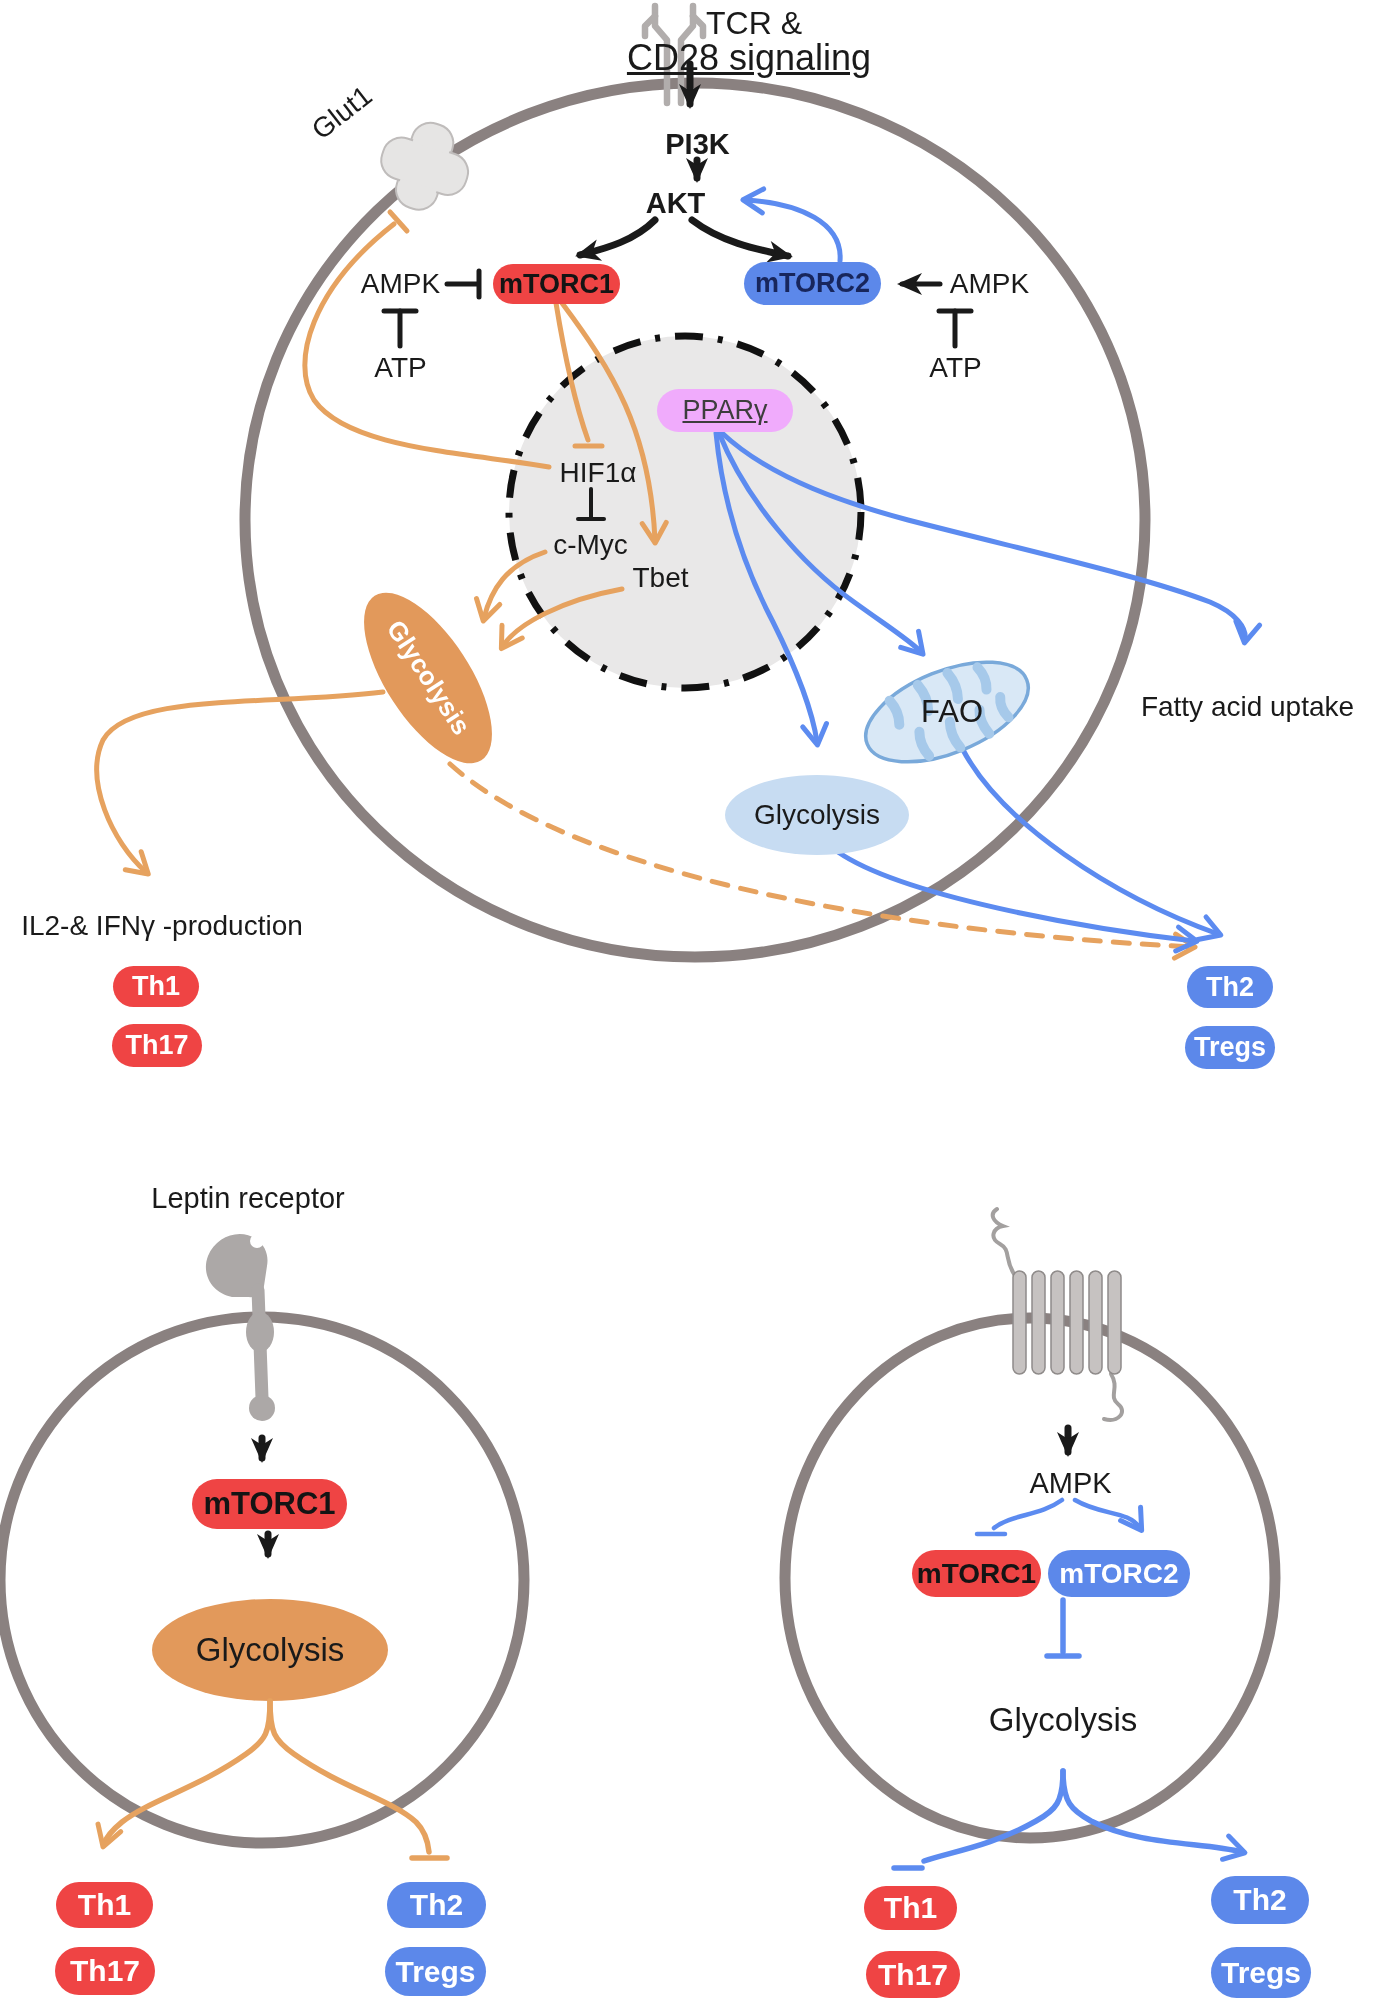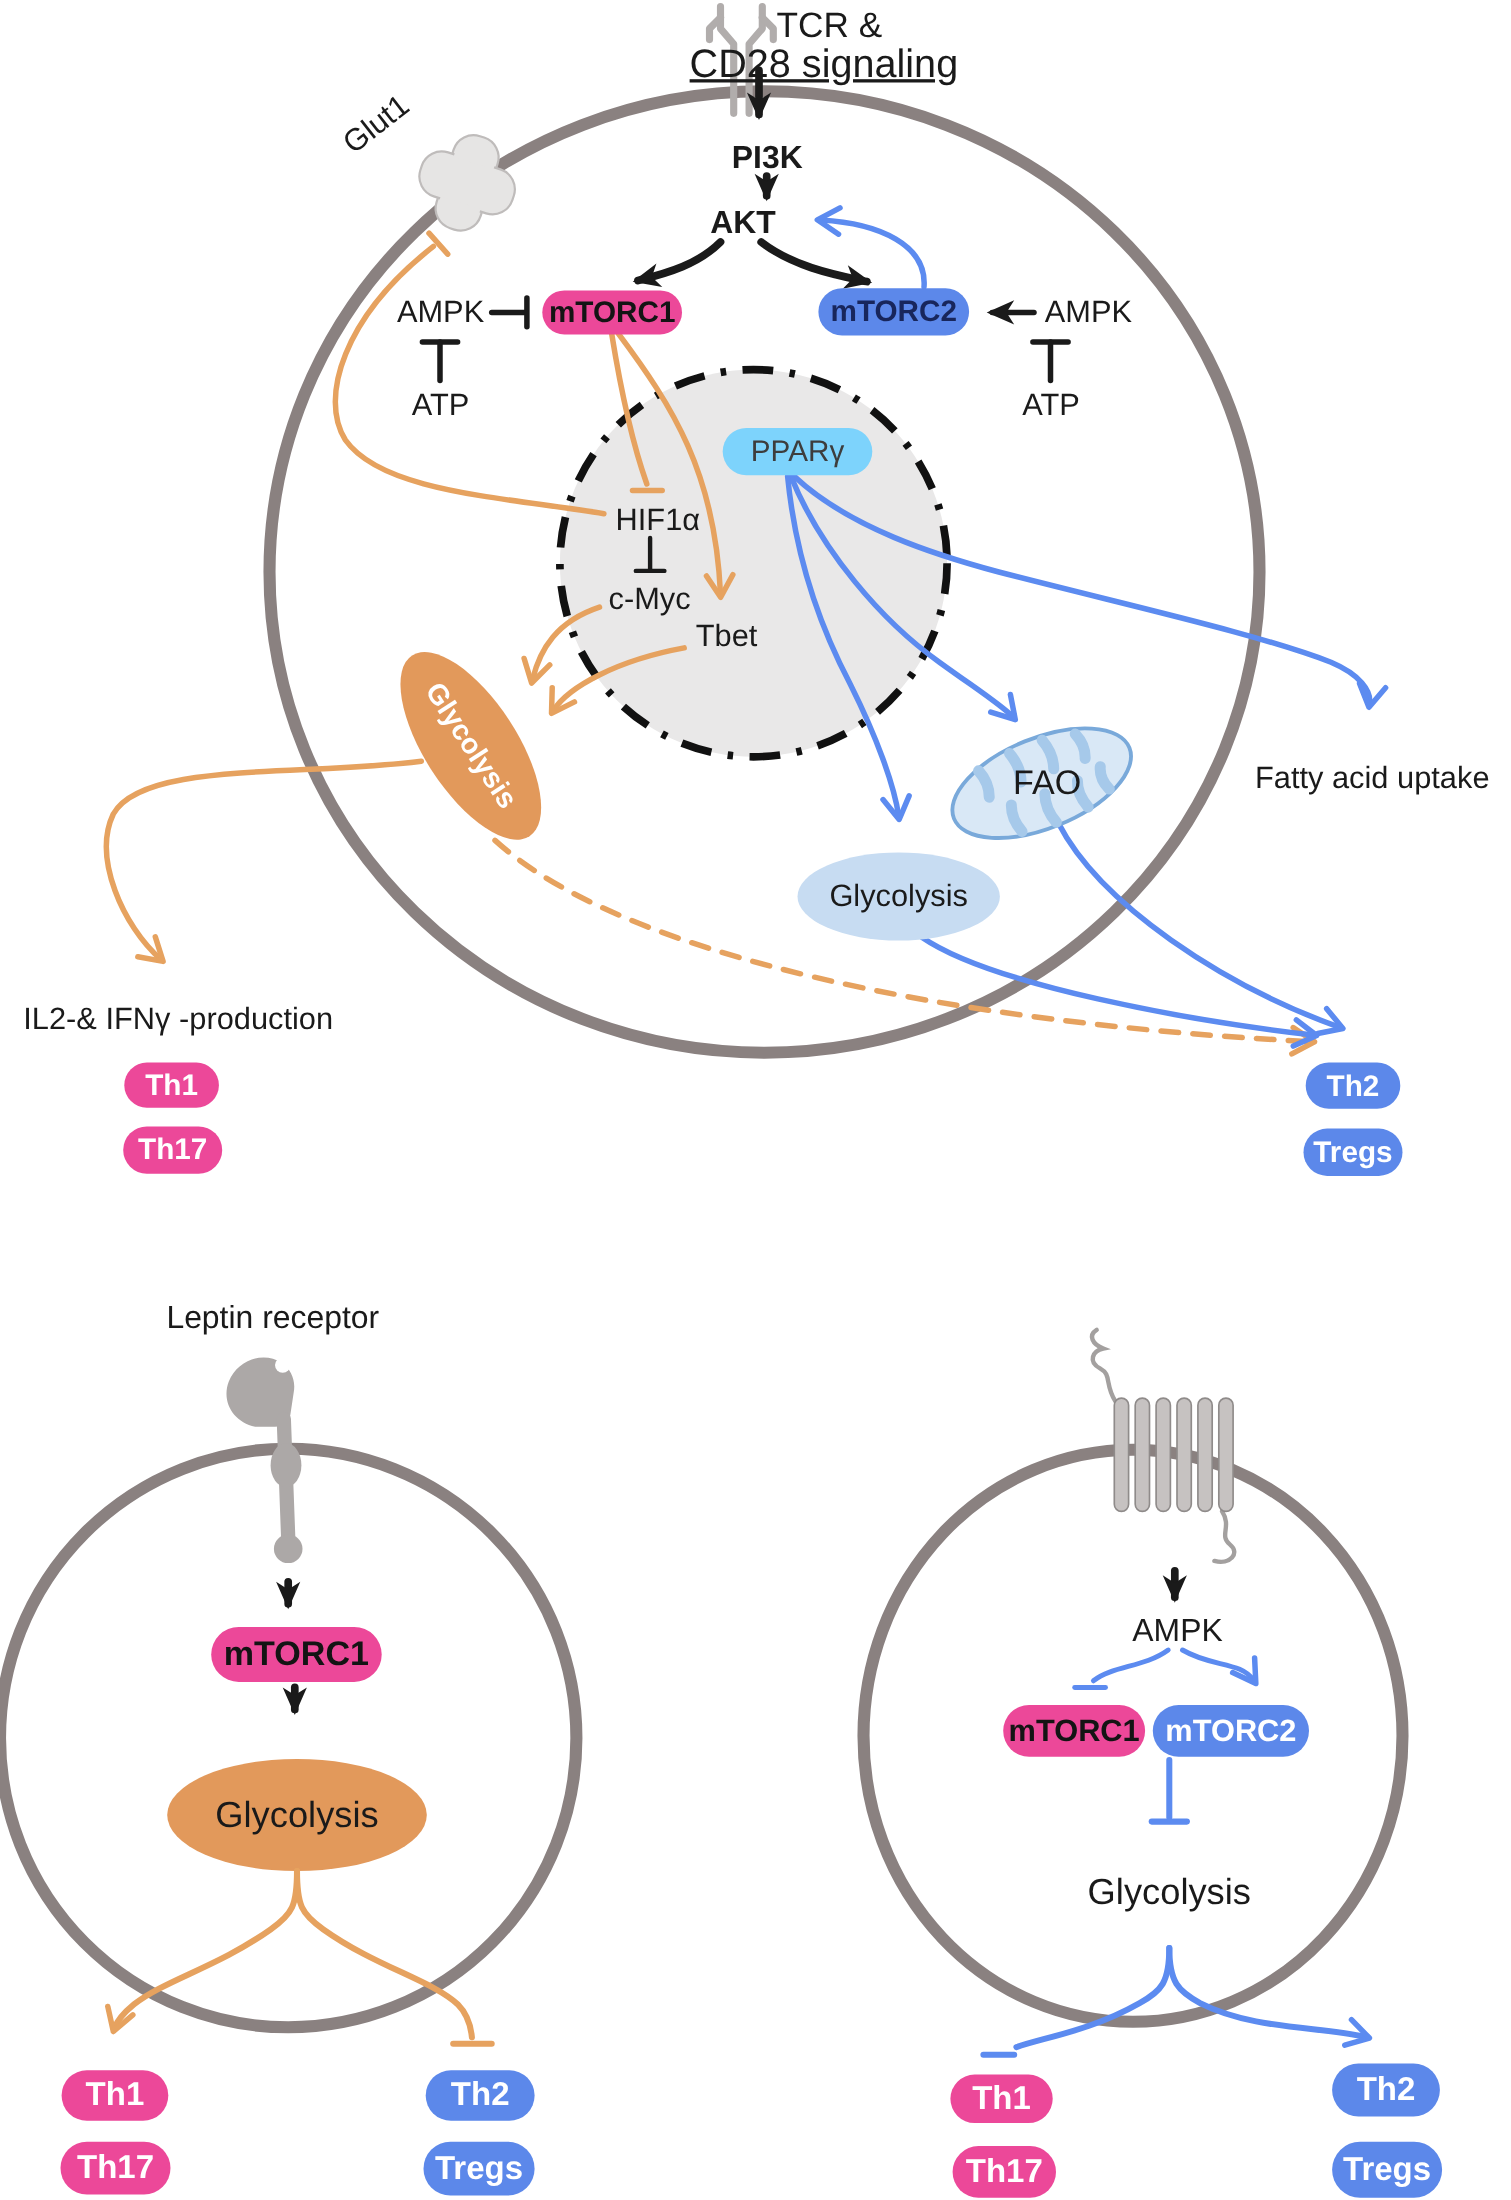--- a/index.html
+++ b/index.html
@@ -10,23 +10,23 @@
   .layer{position:absolute;left:0;top:0;}
   .lbl{
     position:absolute;display:flex;align-items:center;justify-content:center;
     text-align:center;color:#1a1a1a;line-height:1.05;white-space:nowrap;
   }
   .bold{font-weight:bold;}
   .pill{
     position:absolute;display:flex;align-items:center;justify-content:center;
     font-weight:bold;border-radius:999px;color:#ffffff;white-space:nowrap;
   }
-  .pill-orange{background:#ec4899;}
+  .pill-orange{background:#ef4444;}
   .pill-blue{background:#5C88EA;}
-  .pill-gray{background:#7dd3fc;color:#3d3d3d;font-weight:normal;}
+  .pill-gray{background:#f0abfc;color:#3d3d3d;font-weight:normal;text-decoration:underline;}
   .txt-dark{color:#141414;}
   .txt-navy{color:#18265c;}
 </style>
 </head>
 <body>
 
 <div class="canvas">
 
 <svg class="layer" width="1374" height="2000" viewBox="0 0 1374 2000">
   <defs>

